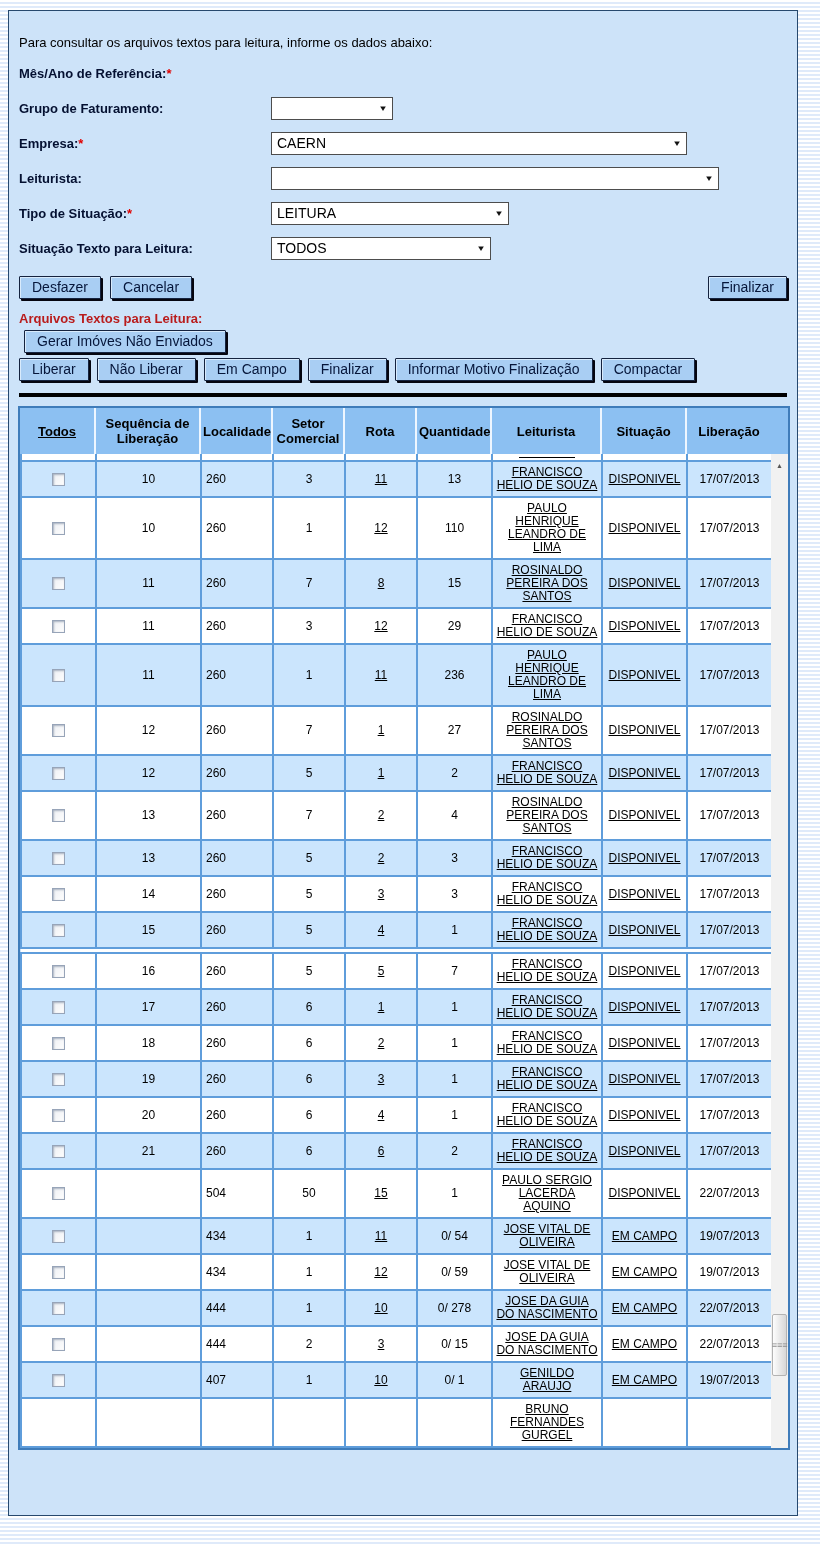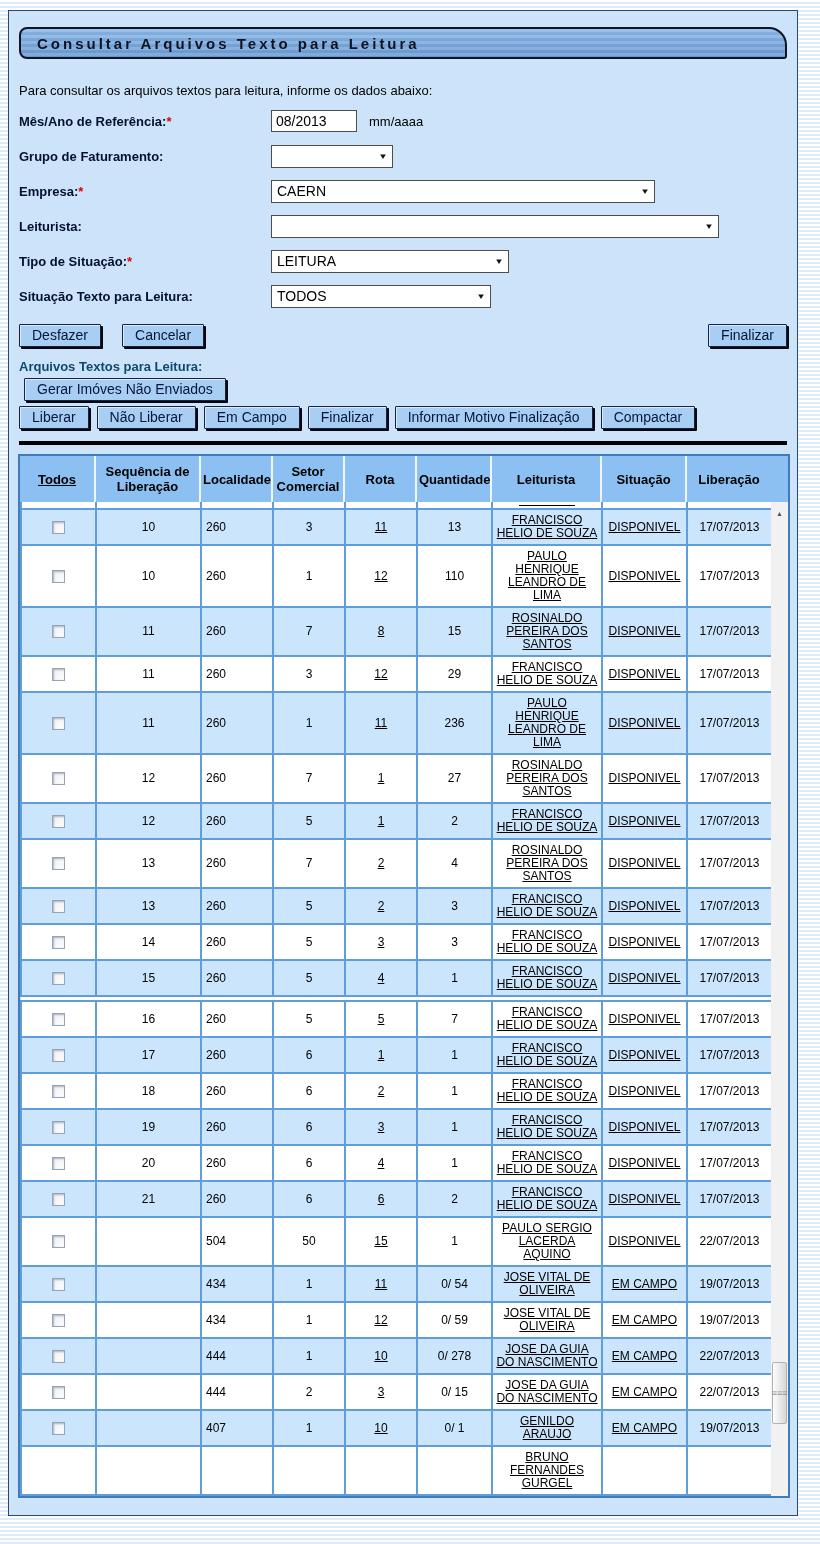--- a/index.html
+++ b/index.html
@@ -49,24 +49,24 @@
     font-size:8px; color:#111;
   }
 
   .btn{
     display:inline-block; background:#a9cef3; color:#06163a;
     border:1px solid #15233f; box-shadow:2px 2px 0 0 #05050f, inset 1px 1px 0 0 #d9ebfc;
     font-size:14px; font-family:inherit; padding:2px 12px 3px 12px; cursor:pointer;
     border-radius:1px; white-space:nowrap;
   }
 
-  .actions{ display:flex; align-items:center; margin:16px 10px 0 10px; gap:21px; }
+  .actions{ display:flex; align-items:center; margin:16px 10px 0 10px; gap:9px; }
   .spacer{ flex:1; }
 
-  .section-label{ margin:12px 0 2px 10px; font-size:13px; font-weight:bold; color:#0c4a6e; }
+  .section-label{ margin:12px 0 2px 10px; font-size:13px; font-weight:bold; color:#b91c1c; }
 
   .btnrow{ display:flex; gap:8px; margin:5px 0 0 10px; }
 
   .black-rule{ height:4px; background:#000; margin:12px 10px 0 10px; }
 
   
   .table-box{
     margin:9px 9px 0 9px; border:2px solid #3f7cba; background:#8cc0f2; width:772px;
   }
   .tbl-title{
@@ -130,49 +130,42 @@
   }
 
   .icon-btn{ cursor:pointer; display:inline-flex; }
 </style>
 </head>
 <body>
 
 <div class="page">
   <div class="panel">
 
-    <div class="titlebar">
-      <span>Consultar Arquivos Texto para Leitura</span>
-    </div>
 
     <div class="intro">Para consultar os arquivos textos para leitura, informe os dados abaixo:</div>
 
     <div class="frow">
       <div class="flabel"><span>Mês/Ano de Referência:</span><span class="req">*</span></div>
-      <div class="fctrl">
-        <input class="txt" style="width: 86px;" value="08/2013">
-        <span class="hint">mm/aaaa</span>
-      </div>
     </div>
 
     <div class="frow">
       <div class="flabel">Grupo de Faturamento:</div>
       <div class="fctrl">
         <div class="sel" style="width:122px;">
           <span class="sel-text"></span>
           <span class="sel-arrow">▼</span>
         </div>
       </div>
     </div>
 
 
     <div class="frow">
       <div class="flabel"><span>Empresa:</span><span class="req">*</span></div>
       <div class="fctrl">
-        <div class="sel" style="width:384px;">
+        <div class="sel" style="width:416px;">
           <span class="sel-text">CAERN</span>
           <span class="sel-arrow">▼</span>
         </div>
       </div>
     </div>
 
     <div class="frow">
       <div class="flabel">Leiturista:</div>
       <div class="fctrl">
         <div class="sel" style="width:448px;">

